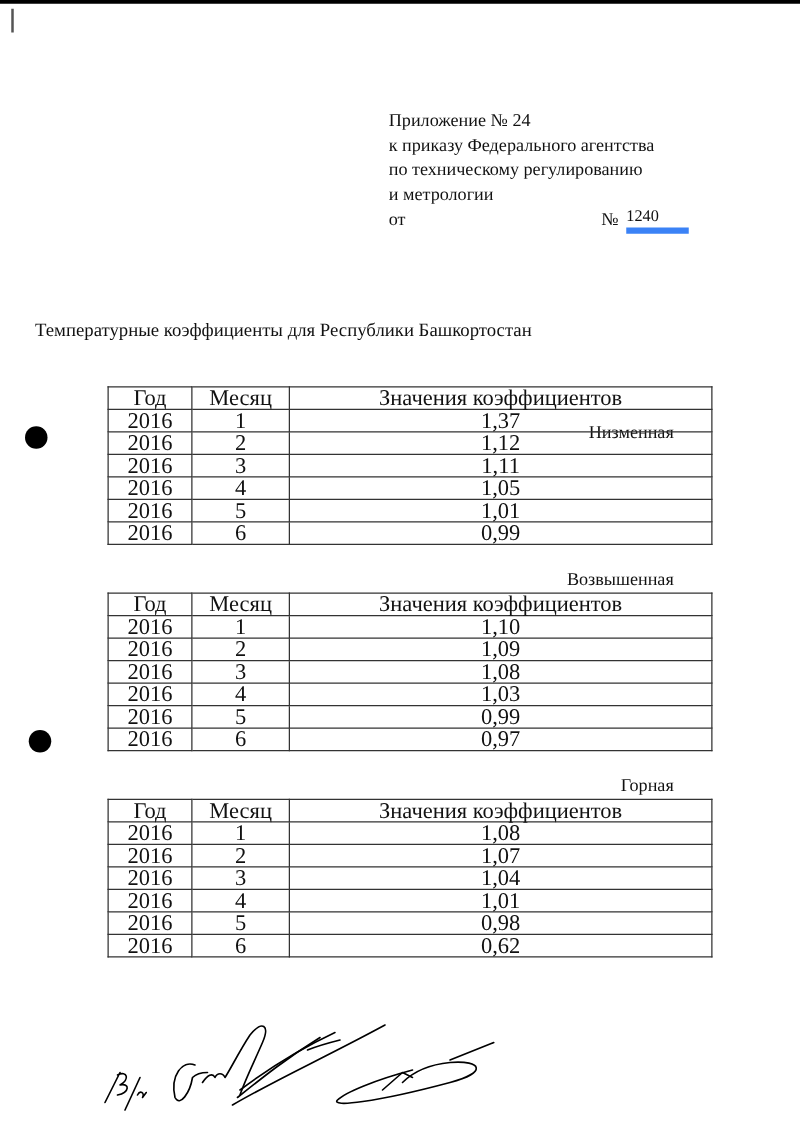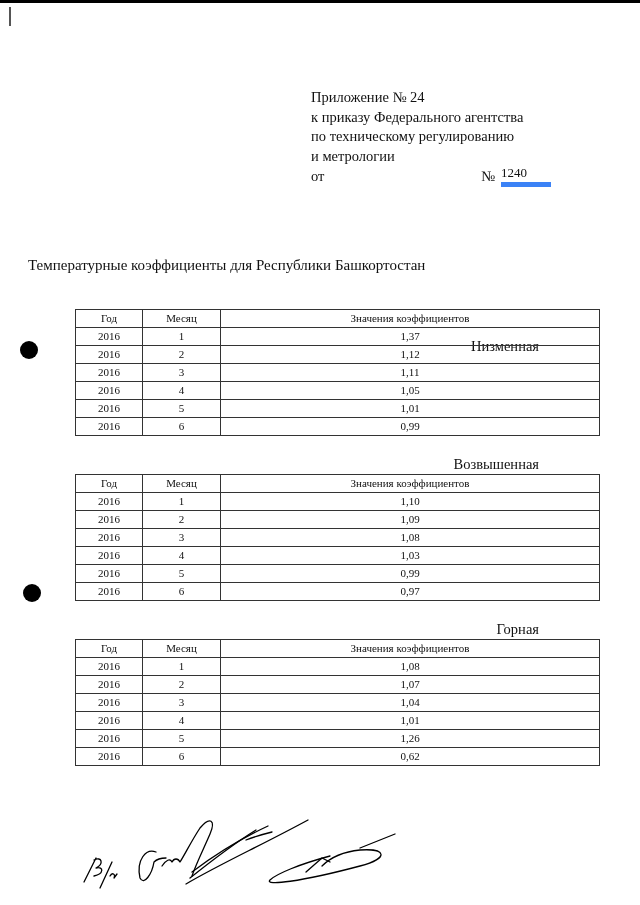--- a/index.html
+++ b/index.html
@@ -18,21 +18,21 @@
     .date-line .ot { position: absolute; left: 0; top: 1px; }
     .date-line .date-val { position: absolute; left: 16px; top: -3px; width: 146px; text-align: center; font-size: 13px; border-bottom: 1px solid #222; height: 19px; }
     .date-line .no { position: absolute; left: 170px; top: 1px; }
     .date-line .num-val { position: absolute; left: 190px; top: -3px; width: 50px; text-align: left; font-size: 13px; border-bottom: 5px solid #3b82f6; height: 19px; }
     .title {
       position: absolute; left: 0; width: 640px; top: 257px; font-size: 15px;
       padding-left: 28px; box-sizing: border-box;
     }
     .section-label { position: absolute; right: 101px; font-size: 14.5px; }
     table.coef {
-      position: absolute; left: 75px; width: 525px; border-collapse: collapse; font-size: 11px;
+      position: absolute; left: 86px; width: 484px; border-collapse: collapse; font-size: 18px;
     }
     table.coef td, table.coef th {
       border: 1px solid #333; height: 17px; padding: 0; text-align: center; font-weight: normal; line-height: 17px;
     }
     table.coef col.c1 { width: 67px; }
     table.coef col.c2 { width: 78px; }
     .signature { position: absolute; left: 60px; top: 800px; width: 340px; height: 105px; }
   </style>
 </head>
 <body>
@@ -177,21 +177,21 @@
         <td>1,04</td>
       </tr>
   <tr>
         <td>2016</td>
         <td>4</td>
         <td>1,01</td>
       </tr>
   <tr>
         <td>2016</td>
         <td>5</td>
-        <td>1,26</td>
+        <td>0,98</td>
       </tr>
   <tr>
         <td>2016</td>
         <td>6</td>
         <td>0,62</td>
       </tr>
 </tbody>
   </table>
 
 <div class="signature">

